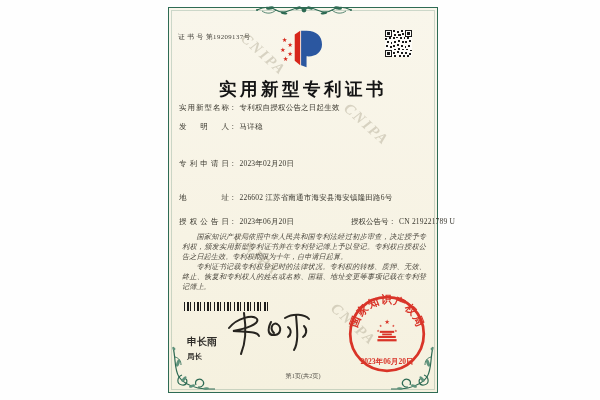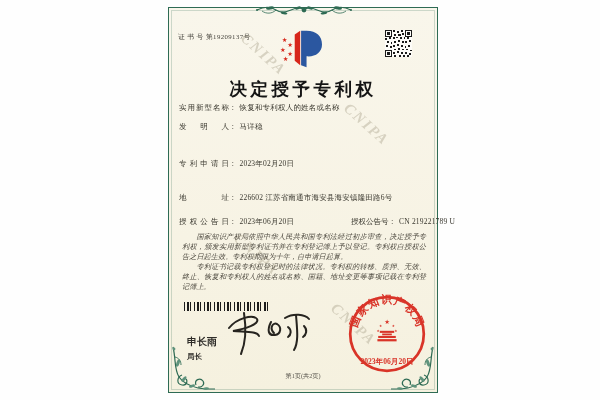--- a/index.html
+++ b/index.html
@@ -138,24 +138,24 @@
         <path d="M9,0h2v2h-2z M13,1h2v2h-2z M17,0h2v2h-2z M10,4h2v2h-2z M14,4h3v2h-3z M18,3h2v2h-2z
                  M9,8h2v2h-2z M12,7h2v2h-2z M16,8h2v2h-2z M20,8h2v2h-2z M24,8h2v2h-2z M0,9h2v2h-2z M4,8h2v2h-2z
                  M2,12h2v2h-2z M6,13h2v2h-2z M10,12h2v2h-2z M14,11h2v2h-2z M18,12h2v2h-2z M22,12h2v2h-2z M26,11h2v2h-2z
                  M1,16h2v2h-2z M5,17h2v2h-2z M9,16h2v2h-2z M13,15h2v2h-2z M17,16h2v2h-2z M21,17h2v2h-2z M25,16h2v2h-2z
                  M10,20h2v2h-2z M14,19h2v2h-2z M18,20h2v2h-2z M23,20h2v2h-2z M27,21h2v2h-2z
                  M9,24h2v2h-2z M13,23h2v2h-2z M17,24h2v2h-2z M21,24h3v2h-3z M26,25h2v2h-2z
                  M10,27h2v2h-2z M15,27h2v2h-2z M19,27h2v2h-2z M24,27h2v2h-2z"></path>
       </g>
     </svg>
 
-    <h1 class="title">决定授予专利权</h1>
+    <h1 class="title">实用新型专利证书</h1>
 
     <div class="row r0">
-      <span class="flabel">实用新型名称</span><span class="fcolon">：</span><span class="fval">恢复和专利权人的姓名或名称</span>
+      <span class="flabel">实用新型名称</span><span class="fcolon">：</span><span class="fval">专利权自授权公告之日起生效</span>
     </div>
     <div class="row r1">
       <span class="flabel">发　明　人</span><span class="fcolon">：</span><span class="fval">马详稳</span>
     </div>
     <div class="row r3">
       <span class="flabel">专利申请日</span><span class="fcolon">：</span><span class="fval">2023年02月20日</span>
     </div>
     <div class="row r5">
       <span class="flabel">地　　　址</span><span class="fcolon">：</span><span class="fval">226602 江苏省南通市海安县海安镇隆田路6号</span>
     </div>

